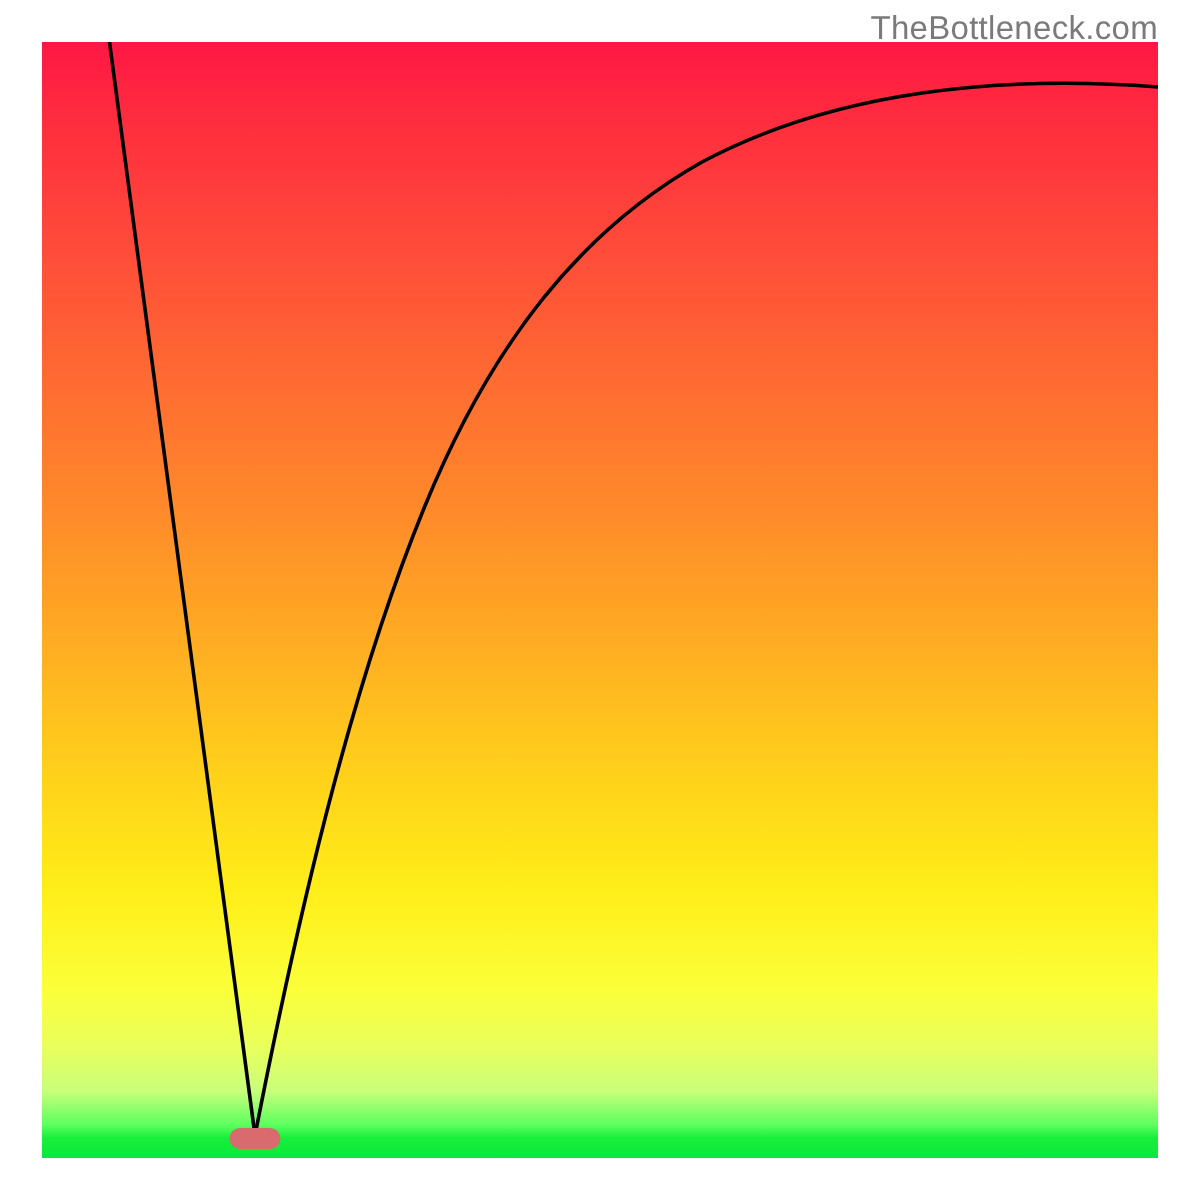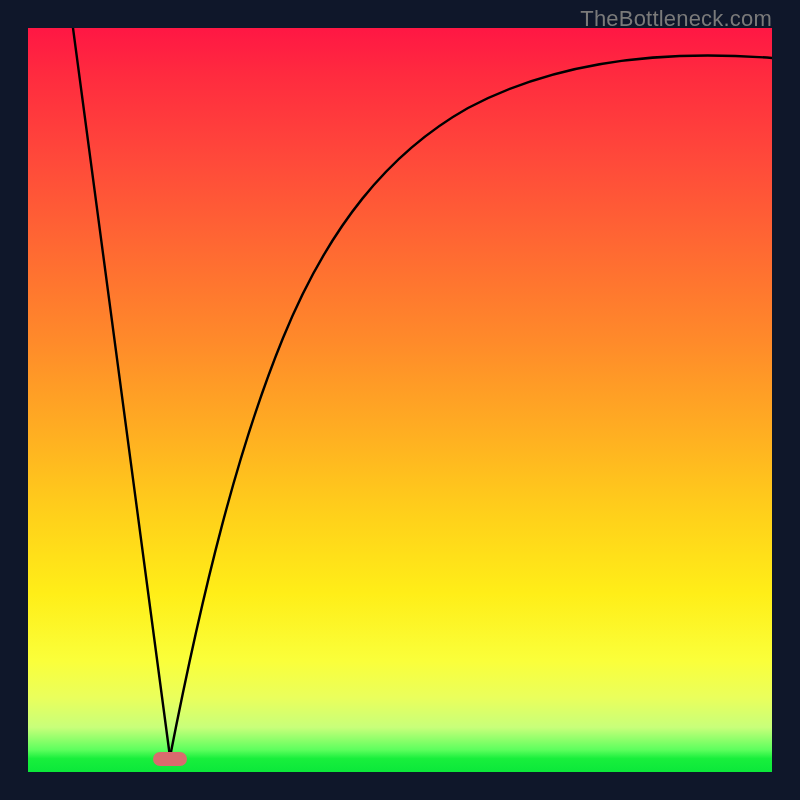--- a/index.html
+++ b/index.html
@@ -8,21 +8,21 @@
     width: 800px;
     height: 800px;
     overflow: hidden;
     background: #000;
     font-family: Arial, Helvetica, sans-serif;
   }
   .frame {
     position: relative;
     width: 800px;
     height: 800px;
-    background: #0f172a;
+    background: #ffffff;
   }
   .plot-area {
     position: absolute;
     left: 28px;
     top: 28px;
     width: 744px;
     height: 744px;
     
     background: linear-gradient(
       to bottom,

